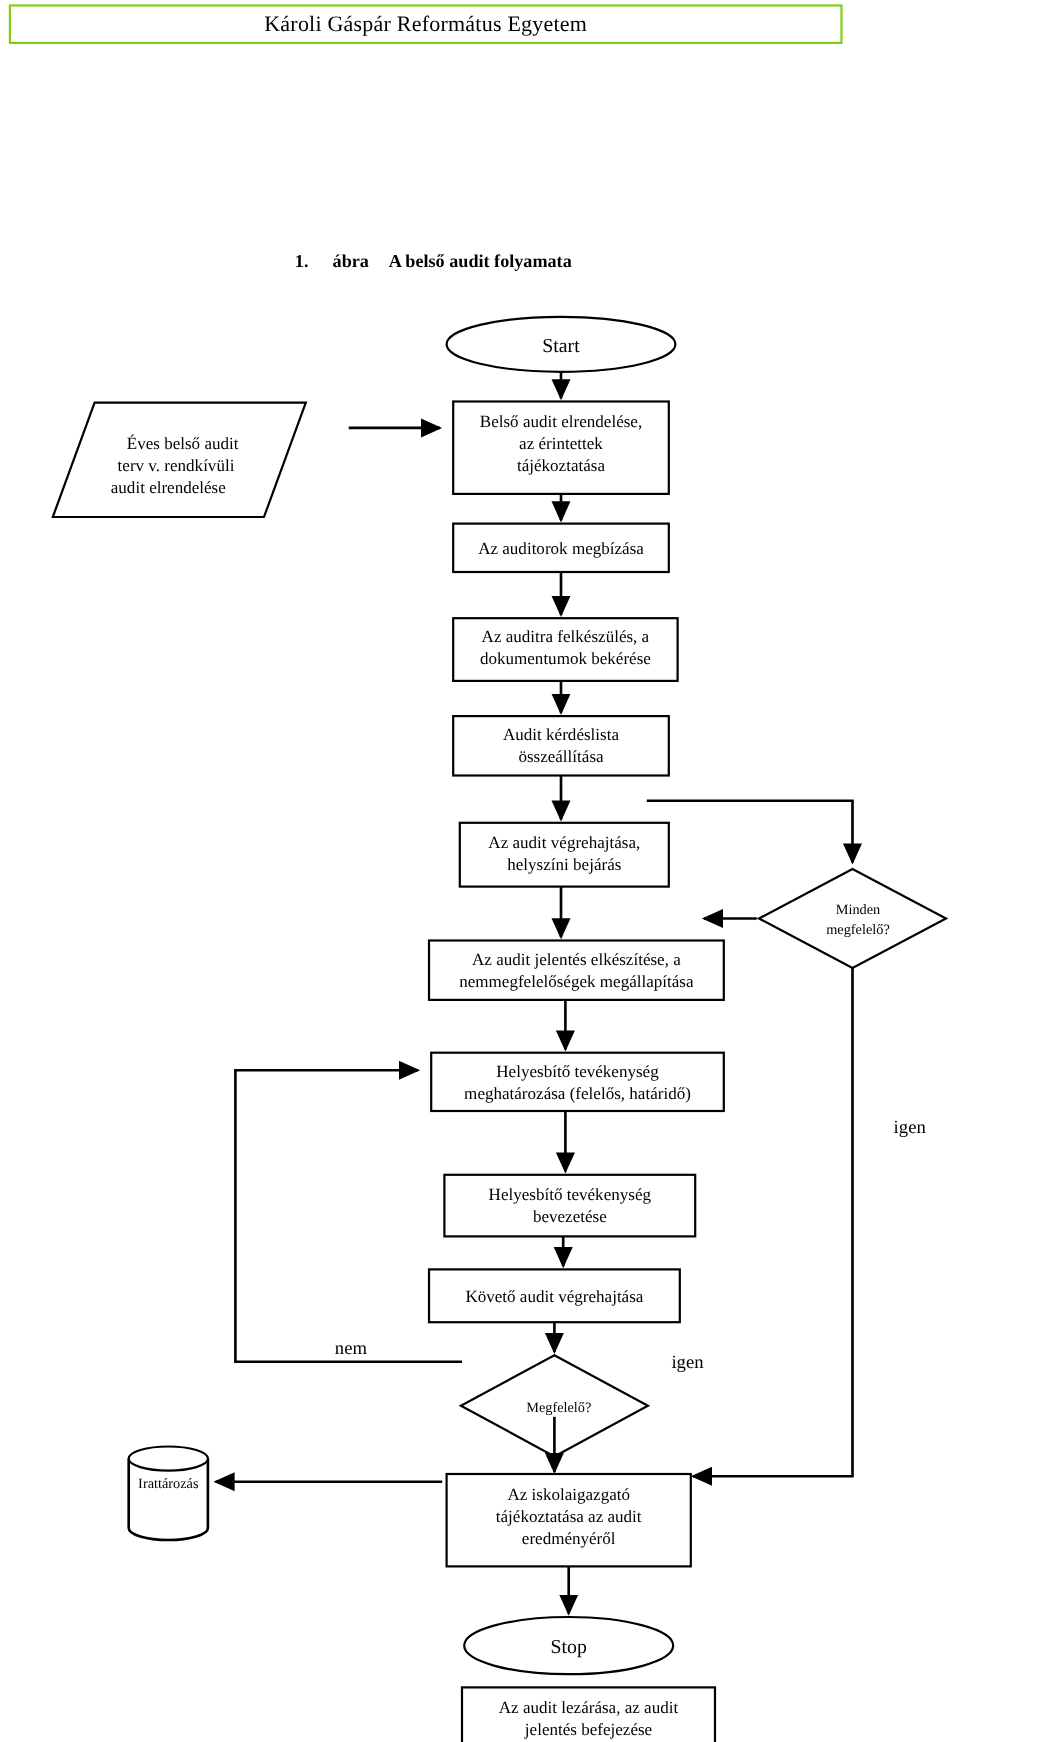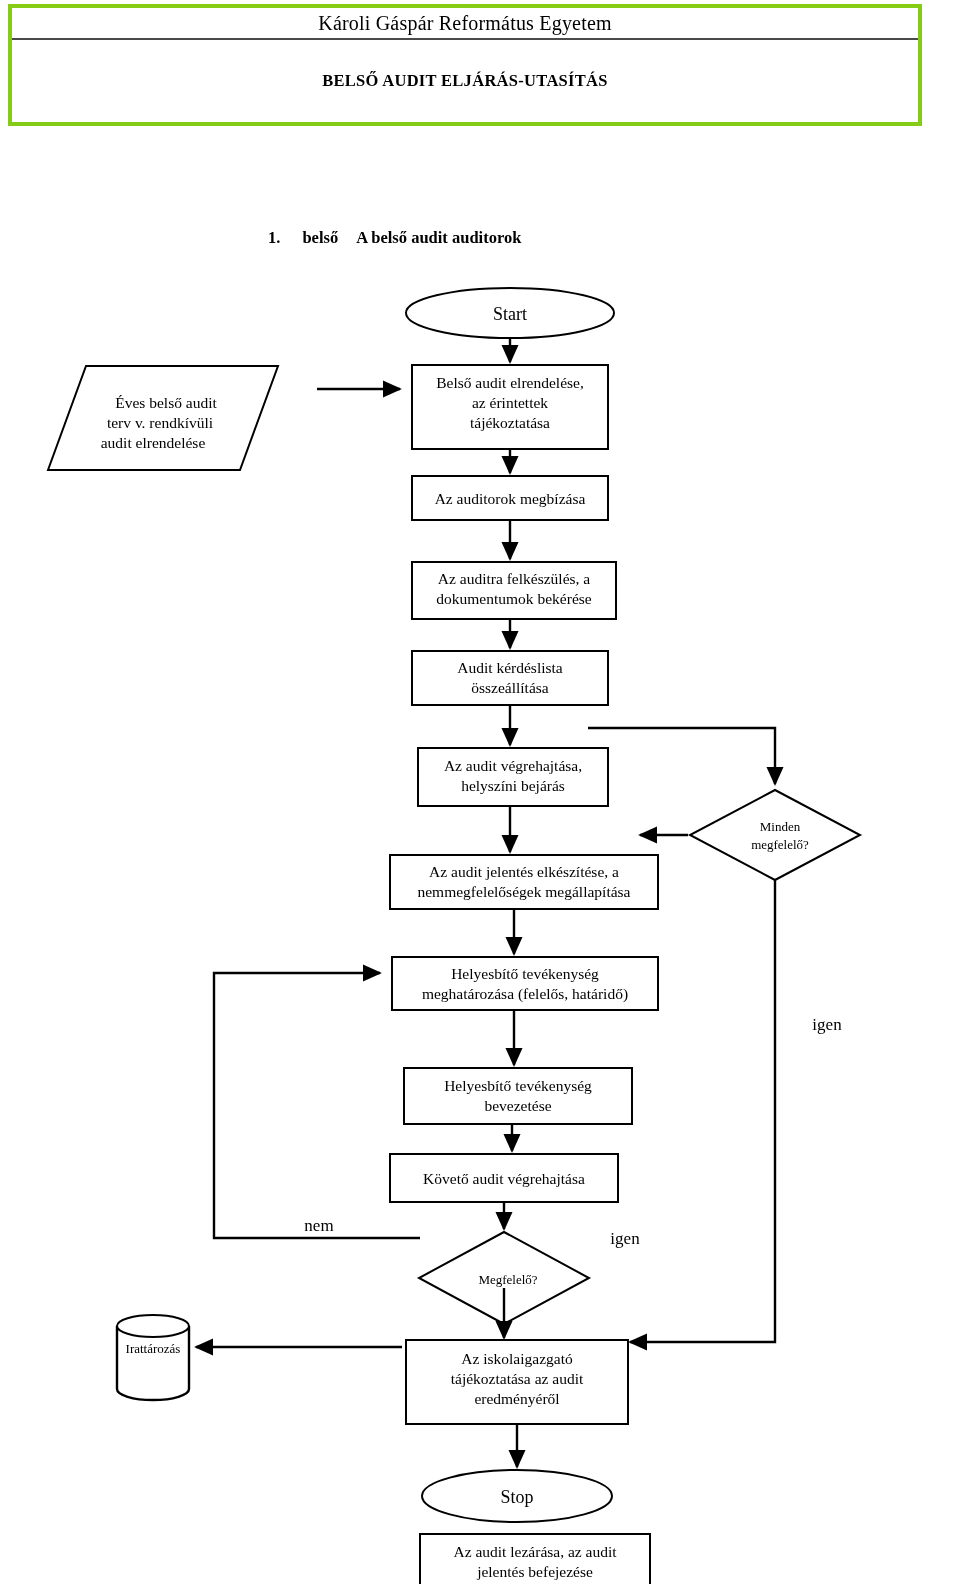--- a/index.html
+++ b/index.html
@@ -14,22 +14,22 @@
     color: #000000;
     position: relative;
     overflow: hidden;
   }
 
   
   .doc-header {
     position: absolute;
     left: 8px;
     top: 4px;
-    width: 914px;
-    border: 4px solid #84cc16;
+    width: 758px;
+    border: 2px solid #84cc16;
     box-sizing: border-box;
   }
   .doc-header-row {
     border-bottom: 2px solid #4a4a4a;
     box-sizing: border-box;
     text-align: center;
     display: flex;
     align-items: center;
     justify-content: center;
   }
@@ -116,27 +116,24 @@
     fill: #000000;
   }
 </style>
 </head>
 <body>
 
 <div class="doc-header">
   <div class="doc-header-row hdr-row-1">
     <span class="hdr-title">Károli Gáspár Református Egyetem</span>
   </div>
-  <div class="doc-header-row hdr-row-2">
-    <span class="hdr-subtitle">BELSŐ AUDIT ELJÁRÁS-UTASÍTÁS</span>
-  </div>
 </div>
 
 <div class="fig-caption">
-  <span class="num">1.</span><span class="abra">belső</span><span>A belső audit auditorok</span>
+  <span class="num">1.</span><span class="abra">ábra</span><span>A belső audit folyamata</span>
 </div>
 
 <svg id="flow" viewBox="0 0 960 1584">
   <defs>
     <marker id="ah" markerWidth="9" markerHeight="9" refX="7.2" refY="3.6" orient="auto" markerUnits="strokeWidth">
       <path d="M0,0 L8,3.6 L0,7.2 z" fill="#000000"></path>
     </marker>
   </defs>
 
   <ellipse class="nodebox" cx="510" cy="313" rx="104" ry="25"></ellipse>

